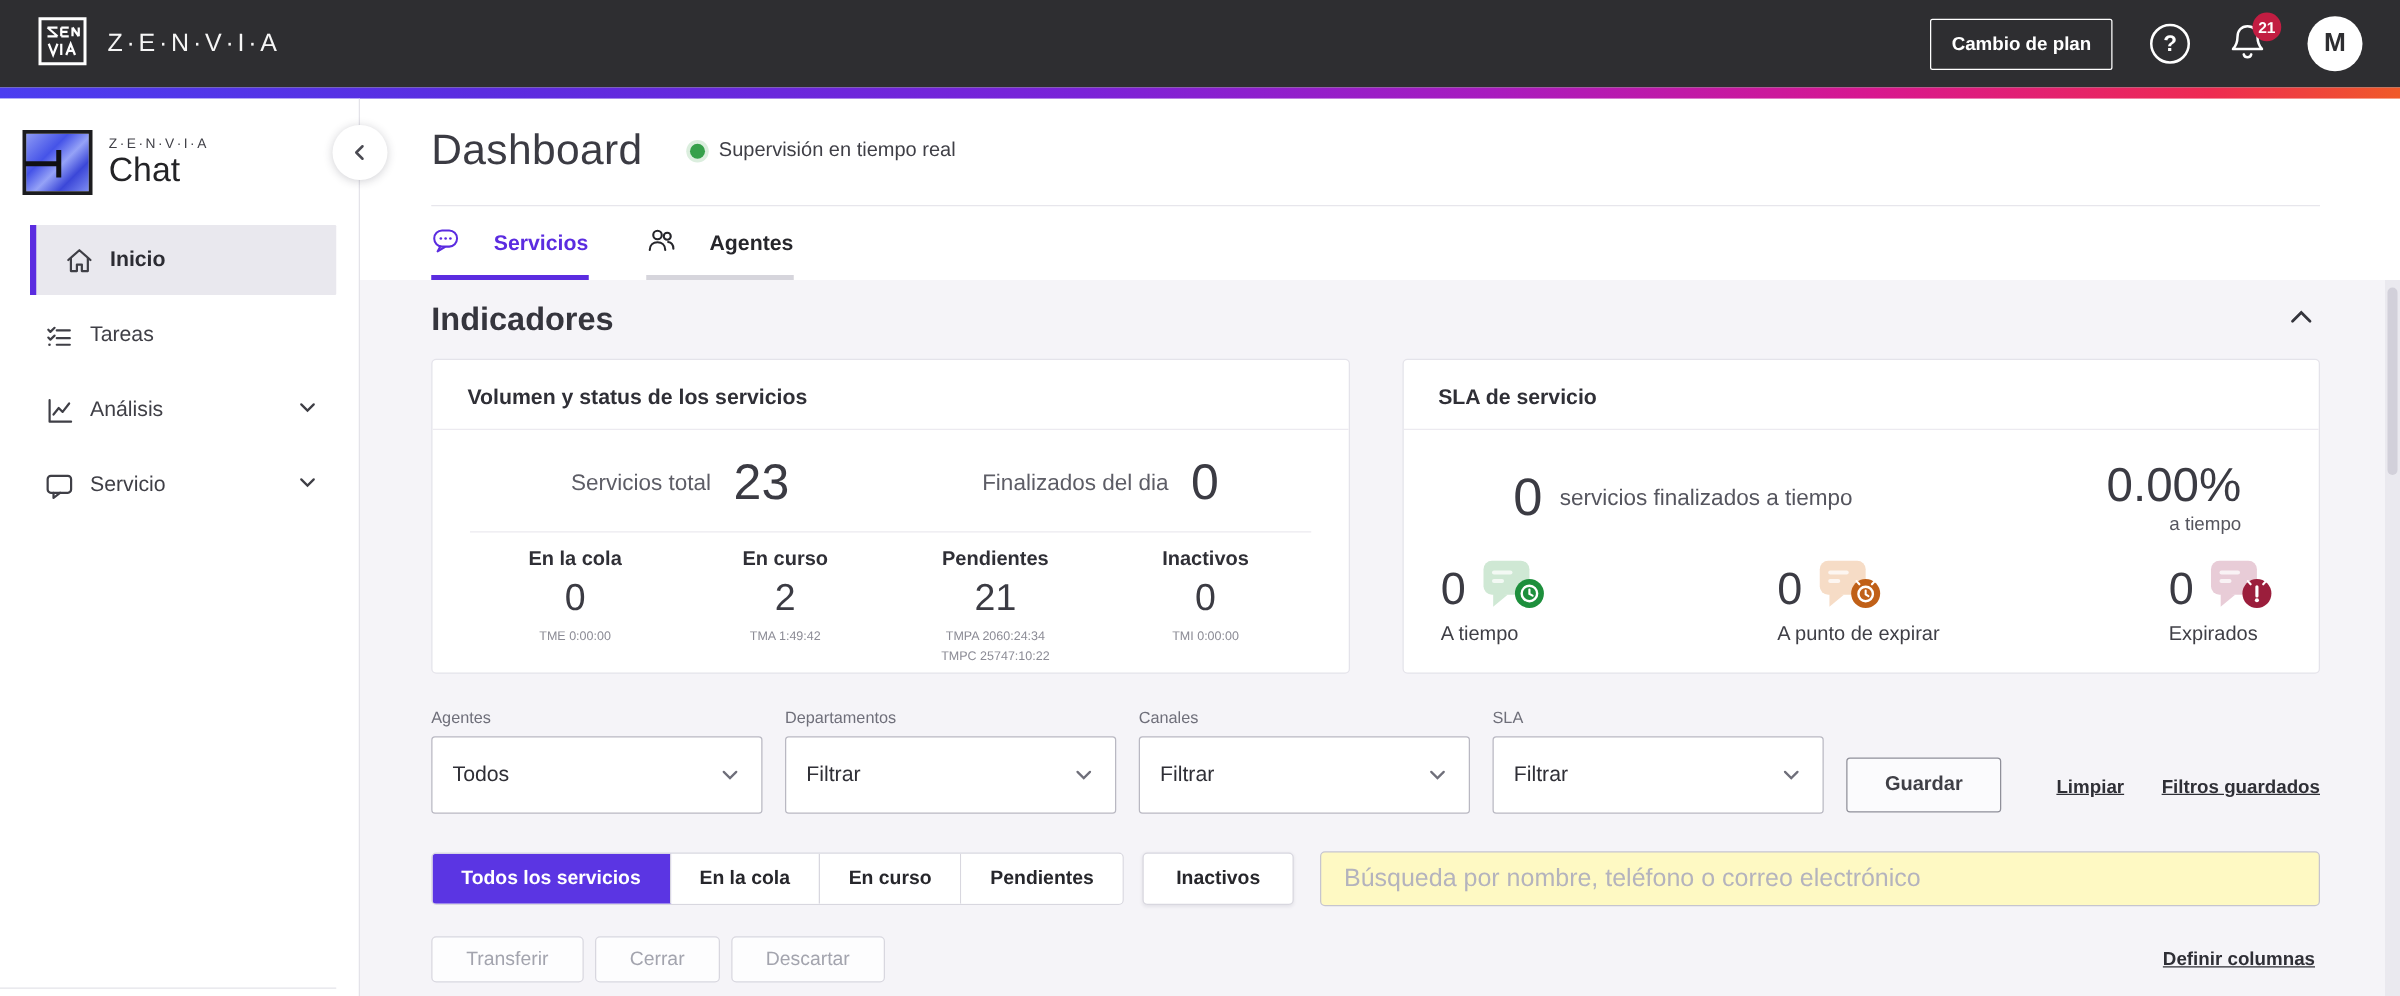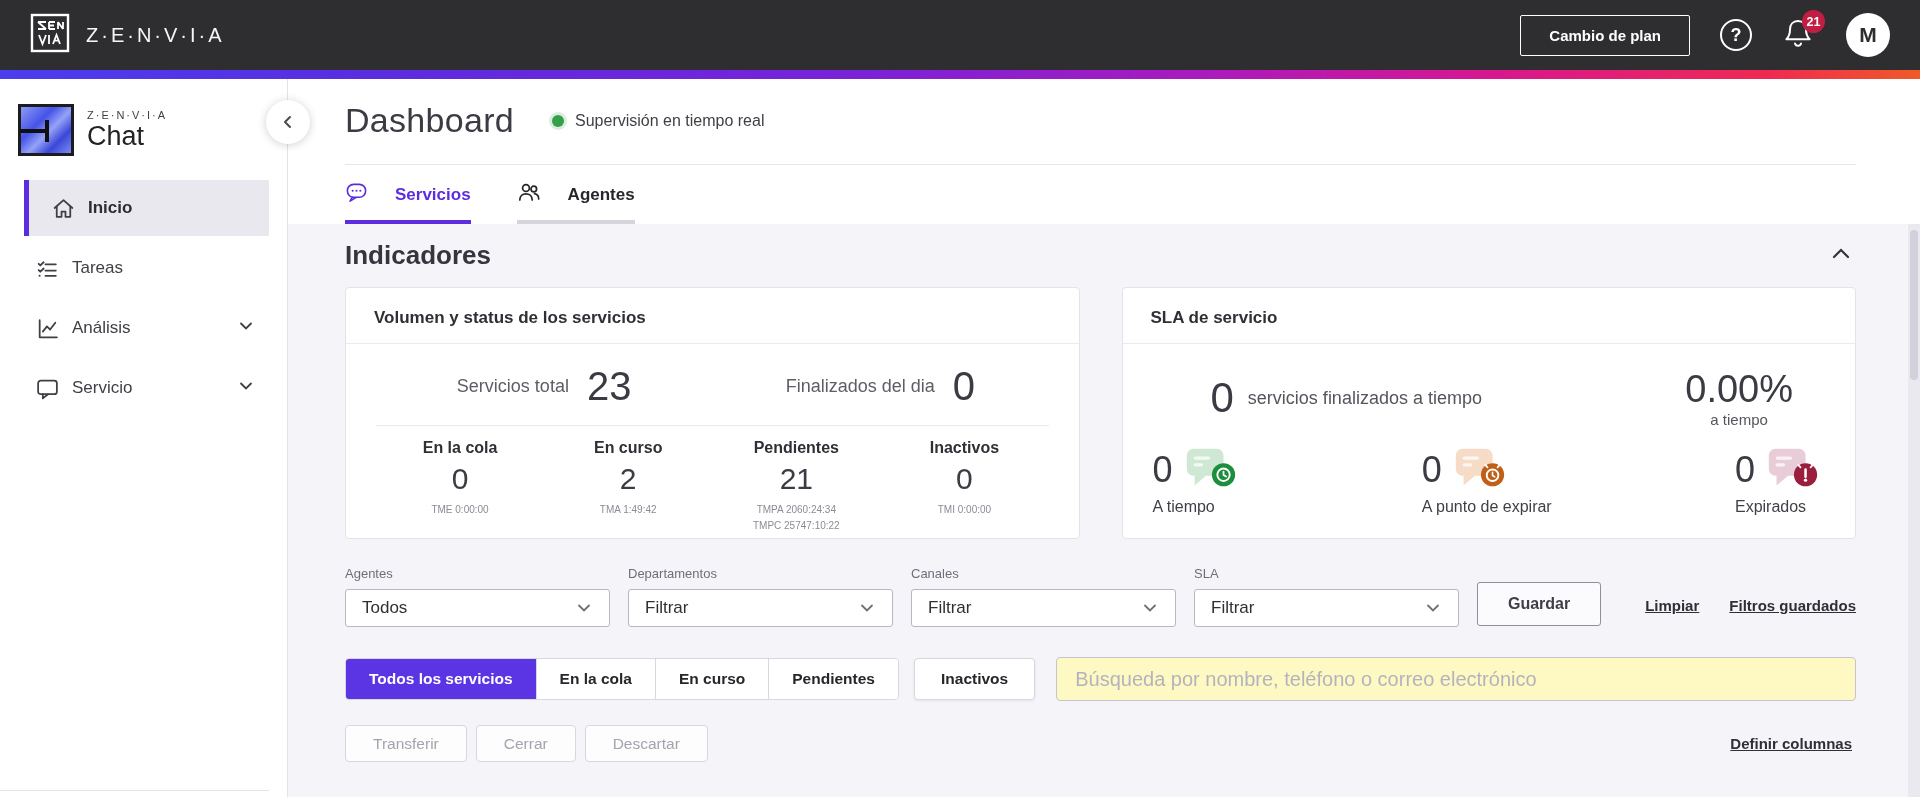--- a/index.html
+++ b/index.html
@@ -5,21 +5,21 @@
   * { margin:0; padding:0; box-sizing:border-box; }
   html,body { width:1920px; height:797px; overflow:hidden; background:#fff;
     font-family:"Liberation Sans", sans-serif; color:#3b3b43; }
 
   
   .topbar { height:70px; background:#2e2e31; display:flex; align-items:center; padding:0 30px; }
   .brand { display:flex; align-items:center; gap:16px; }
   .brand-text { color:#f6f6f6; font-size:20px; letter-spacing:3px; font-weight:400; }
   .topbar-right { margin-left:auto; display:flex; align-items:center; gap:30px; }
   .plan-btn { border:1.5px solid #fff; background:transparent; color:#fff; font-size:15px;
-    font-weight:700; padding:11px 28px; border-radius:2px; cursor:pointer;
+    font-weight:700; padding:11px 16px; border-radius:2px; cursor:pointer;
     font-family:"Liberation Sans",sans-serif; }
   .help-circle { width:32px; height:32px; border:2.2px solid #fff; border-radius:50%;
     display:flex; align-items:center; justify-content:center; color:#fff; font-size:18px; font-weight:600; }
   .bell-wrap { position:relative; width:34px; height:36px; }
   .badge { position:absolute; top:-7px; right:-9px; min-width:23px; height:23px; padding:0 4px;
     background:#c21d42; border-radius:12px; color:#fff; font-size:12.5px; font-weight:700;
     display:flex; align-items:center; justify-content:center; }
   .avatar { width:44px; height:44px; border-radius:50%; background:#fff; color:#2e2e31;
     display:flex; align-items:center; justify-content:center; font-size:21px; font-weight:700; }
 
@@ -88,34 +88,34 @@
   .cols { display:flex; border-top:1px solid #eceaf0; margin:0 30px; padding-top:13px; }
   .col { flex:1; text-align:center; }
   .col-label { font-size:16px; font-weight:700; color:#2f2f36; }
   .col-value { font-size:30px; font-weight:500; color:#3b3b43; margin-top:5px; }
   .col-sub { font-size:10px; color:#8b8b95; margin-top:6px; line-height:1.55; }
 
   .sla-mid { display:flex; align-items:center; padding:24px 62px 6px 88px; }
   .sla-finished { display:flex; align-items:center; gap:14px; }
   .sla-finished-value { font-size:42px; font-weight:500; color:#3b3b43; }
   .sla-finished-label { font-size:18px; color:#55555e; }
-  .sla-percent { margin-left:auto; text-align:center; }
+  .sla-percent { margin-left:auto; text-align:right; }
   .sla-percent-value { font-size:38px; font-weight:500; color:#3b3b43; }
   .sla-percent-label { font-size:15px; color:#55555e; margin-top:0px; }
 
   .sla-stats { display:flex; justify-content:space-between; padding:10px 34px 0 30px; }
   .sla-stat .row { display:flex; align-items:center; gap:8px; }
   .sla-num { font-size:36px; font-weight:500; color:#3b3b43; }
   .sla-label { font-size:16px; color:#3f3f46; margin-top:2px; }
 
   
   .filters { display:flex; margin-top:27px; align-items:flex-end; }
   .field { display:flex; flex-direction:column; margin-right:18px; }
   .field-label { font-size:13px; color:#6f6f7a; margin-bottom:8px; }
-  .select { width:265px; height:38px; border:1px solid #b9b8c2; border-radius:3px; background:#fff;
+  .select { width:265px; height:62px; border:1px solid #b9b8c2; border-radius:3px; background:#fff;
     display:flex; align-items:center; justify-content:space-between; padding:0 16px; font-size:17px;
     color:#2f2f36; cursor:pointer; }
   .save-btn { height:44px; width:128px; border:1px solid #8f8f99; background:#fbfbfd; color:#3f3f46;
     font-size:16px; font-weight:600; border-radius:3px; margin:0 14px 1px 0; cursor:pointer;
     font-family:"Liberation Sans",sans-serif; }
   .text-link { font-size:15px; font-weight:700; color:#2f2f36; text-decoration:underline;
     margin:0 0 13px 30px; cursor:pointer; white-space:nowrap; }
 
   
   .status-row { display:flex; margin-top:30px; align-items:center; }

